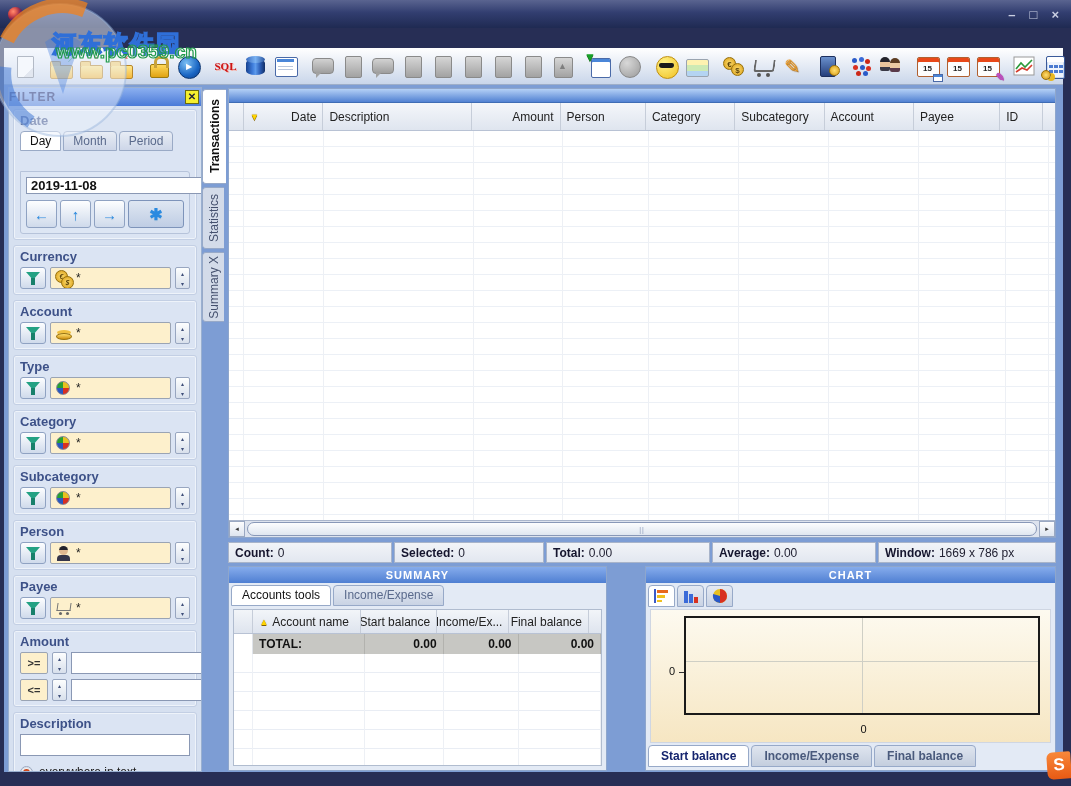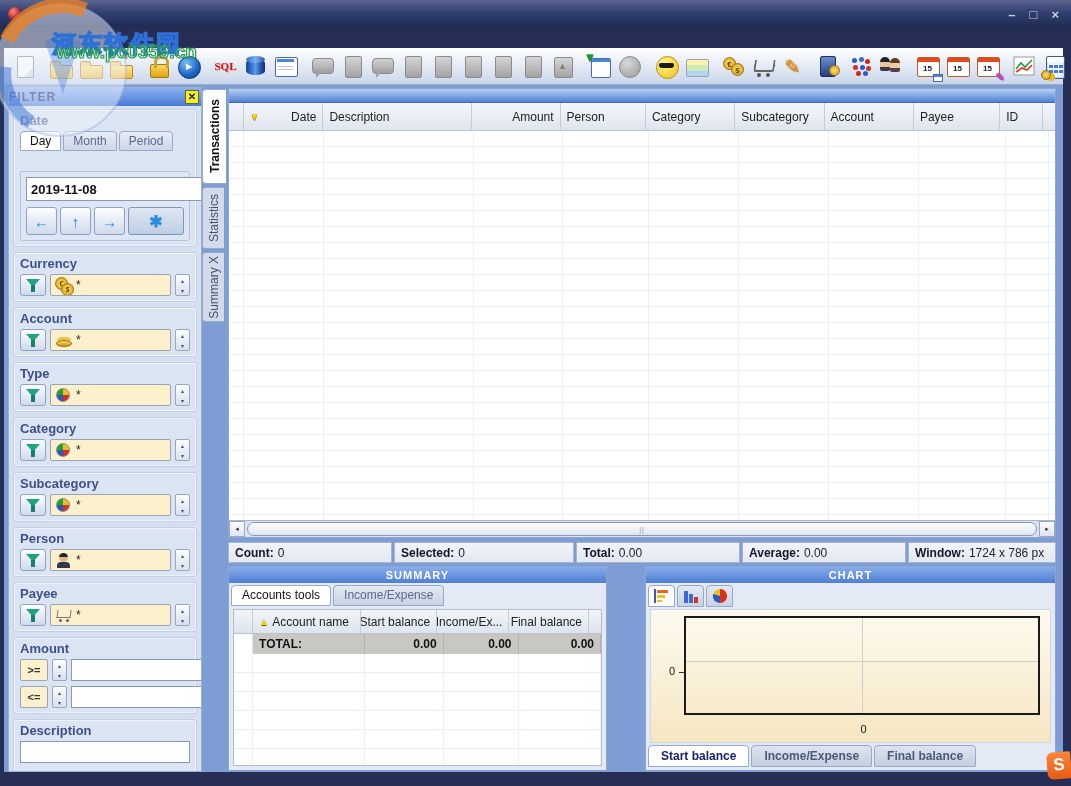--- a/index.html
+++ b/index.html
@@ -87,21 +87,21 @@
 .cstack::before{content:"";position:absolute;left:1px;top:8px;width:14px;height:5px;background:linear-gradient(#ffe070,#d09010);border:1px solid #96700a;border-radius:50%;box-shadow:0 -4px 0 -1px #f0c040}
 .cperson::before{content:"";position:absolute;left:4px;top:1px;width:9px;height:9px;border-radius:50%;background:linear-gradient(#23232b 0 40%,#e0b890 40%)}
 .cperson::after{content:"";position:absolute;left:2px;top:10px;width:13px;height:6px;border-radius:4px 4px 0 0;background:#35354a}
 .ccart::before{content:"";position:absolute;left:2px;top:3px;width:12px;height:7px;border:1.5px solid #777;border-top:none;transform:skewX(-8deg)}
 .ccart::after{content:"";position:absolute;left:4px;top:12px;width:3px;height:3px;border-radius:50%;background:#666;box-shadow:7px 0 0 #666}
 
 .dtabs{display:flex;margin-bottom:20px}
 .dtab{padding:2px 9px;font-size:12px;color:#5a6a8c;background:linear-gradient(#e8edf5,#cdd6e8);border:1px solid #9aaac6;border-radius:4px 4px 0 0;margin-right:2px}
 .dtab.active{background:#fff;color:#111;position:relative;z-index:2}
 .dbody{border:1px solid #b6c3da;border-radius:0 3px 3px 3px;padding:5px;background:#dde6f4}
-.drow{display:flex;gap:3px;height:24px}
+.drow{display:flex;gap:3px;height:17px}
 .date-input{flex:1;border:1px solid #8a98b4;font-weight:bold;font-size:13px;padding:0 4px;font-family:"Liberation Sans",sans-serif;color:#111;background:#fff}
 .navrow{display:flex;gap:3px;height:28px;margin-top:6px}
 .nbtn{width:31px;border:1px solid #8fa2c2;border-radius:3px;background:linear-gradient(#fdfeff,#cfdaeb);color:#2a8ae0;font-weight:bold;font-size:15px;display:flex;align-items:center;justify-content:center;text-shadow:0 1px 1px #bcd}
 .nbtn.star{flex:1;background:linear-gradient(#dfe7f2,#bfcde4);border-color:#7e94ba;font-size:16px;color:#2a8ae0}
 
 .amt-op{width:28px;background:#fdf0cc;border:1px solid #9aa4b4;border-radius:2px;font-size:11px;font-weight:bold;color:#333;display:flex;align-items:center;justify-content:center;flex:0 0 auto}
 .amt-input{flex:1;border:1px solid #8a98b4;background:#fff;font-size:12px;padding:0 3px}
 .desc-input{width:100%;height:22px;border:1px solid #8a98b4;background:#fff;font-size:12px;padding:0 3px;margin-bottom:5px}
 .radio-row{display:flex;align-items:center;gap:6px;margin:4px 0;font-size:12px;color:#1a1a1a}
 .radio{width:13px;height:13px;border-radius:50%;background:#fff;border:1px solid #98a6c0;box-shadow:inset 0 1px 2px #c8d0dc;flex:0 0 auto}
@@ -488,35 +488,35 @@
         <span class="sthumb">||</span>
         <span class="sbtn">▸</span>
       </div>
     </div>
 
     <div class="statusbar">
       <div class="sc" style="width:164px">
           <b>Count:</b>
           <span>0</span>
         </div>
-      <div class="sc" style="width:180px">
+      <div class="sc" style="width:150px">
           <b>Selected:</b>
           <span>0</span>
         </div>
       <div class="sc" style="width:164px">
           <b>Total:</b>
           <span>0.00</span>
         </div>
       <div class="sc" style="width:164px">
           <b>Average:</b>
           <span>0.00</span>
         </div>
       <div class="sc" style="flex:1">
           <b>Window:</b>
-          <span>1724 x 786 px</span>
+          <span>1669 x 786 px</span>
         </div>
     </div>
 
     <div class="panel" style="left:224px;width:379px">
       <div class="panel-cap">SUMMARY</div>
       <div class="ptabs">
         <span class="ptab active">Accounts tools</span>
         <span class="ptab">Income/Expense</span>
       </div>
       <div class="sum-table">

